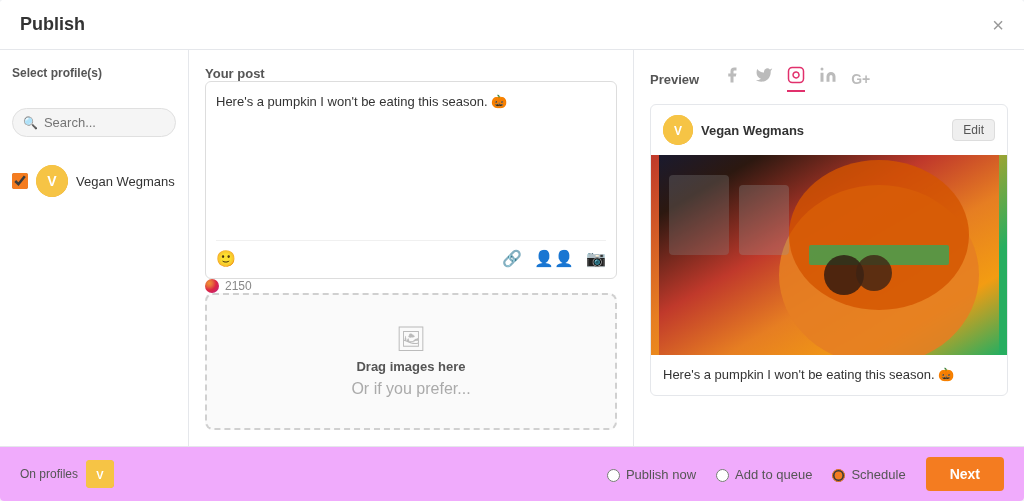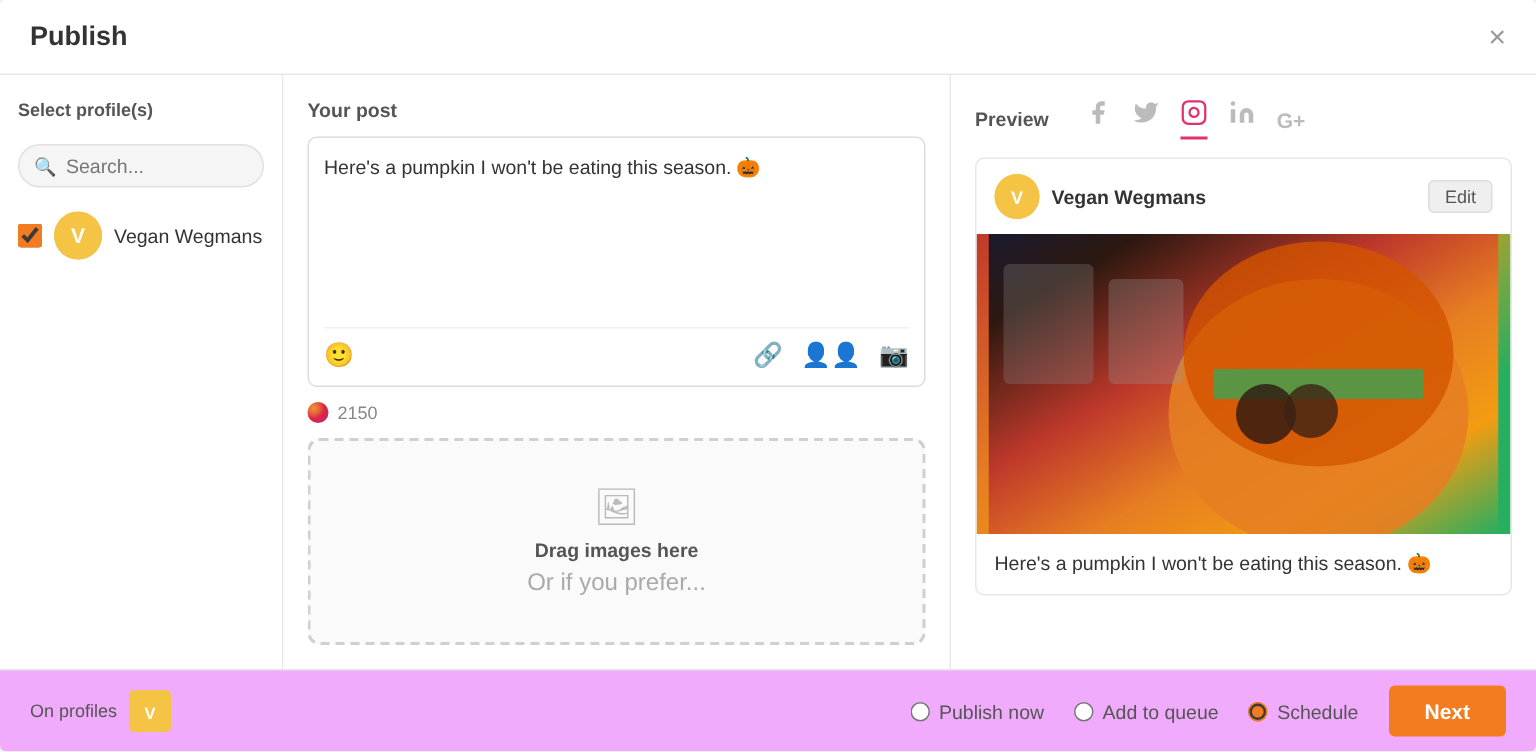--- a/index.html
+++ b/index.html
@@ -7,33 +7,33 @@
 
     .modal { width: 1024px; height: 501px; background: #fff; display: flex; flex-direction: column; border-radius: 4px; overflow: hidden; }
 
     .modal-header { display: flex; justify-content: space-between; padding: 14px 20px; border-bottom: 1px solid #e5e7eb; background: #fff; }
     .modal-title { font-size: 18px; font-weight: 600; color: #333; }
     .close-btn { background: none; border: none; font-size: 20px; cursor: pointer; color: #999; line-height: 1; }
 
     .modal-body { display: flex; flex: 1; overflow: hidden; }
 
     
-    .left-panel { width: 189px; border-right: 1px solid #e5e7eb; padding: 16px 12px; display: flex; flex-direction: column; gap: 12px; background: #fff; }
+    .left-panel { width: 189px; border-right: 1px solid #e5e7eb; padding: 16px 12px; display: flex; flex-direction: column; gap: 24px; background: #fff; }
     .section-label { font-size: 12px; font-weight: 600; color: #555; margin-bottom: 4px; }
     .search-box { display: flex; align-items: center; background: #f5f5f5; border-radius: 20px; padding: 6px 10px; gap: 6px; border: 1px solid #e0e0e0; }
     .search-box input { border: none; background: transparent; outline: none; font-size: 13px; color: #555; width: 100%; }
     .search-icon-wrap { color: #aaa; font-size: 12px; }
 
     .profile-item { display: flex; align-items: center; gap: 8px; padding: 4px 0; }
     .profile-checkbox { width: 16px; height: 16px; accent-color: #f47c20; }
     .profile-avatar { width: 32px; height: 32px; border-radius: 50%; background: linear-gradient(135deg, #f6c445, #e8a020); display: flex; align-items: center; justify-content: center; font-size: 14px; font-weight: bold; color: #fff; position: relative; overflow: hidden; }
     .profile-name { font-size: 13px; color: #333; font-weight: 500; }
 
     
-    .mid-panel { flex: 1; border-right: 1px solid #e5e7eb; padding: 16px; display: flex; flex-direction: column; gap: 10px; background: #fff; }
+    .mid-panel { flex: 1; border-right: 1px solid #e5e7eb; padding: 16px; display: flex; flex-direction: column; background: #fff; }
     .post-label { font-size: 13px; font-weight: 600; color: #555; }
     .post-textarea-wrap { border: 1px solid #ddd; border-radius: 6px; padding: 10px; flex: 1; max-height: 200px; display: flex; flex-direction: column; }
     .post-textarea { border: none; outline: none; resize: none; font-size: 13px; color: #333; width: 100%; flex: 1; font-family: inherit; line-height: 1.5; }
     .post-toolbar { display: flex; align-items: center; justify-content: space-between; padding-top: 8px; border-top: 1px solid #f0f0f0; margin-top: 8px; }
     .post-toolbar-left { display: flex; gap: 12px; }
     .toolbar-icon { color: #aaa; font-size: 16px; cursor: pointer; }
 
     .char-count-row { display: flex; align-items: center; gap: 6px; font-size: 12px; color: #888; }
     .ig-dot { width: 14px; height: 14px; border-radius: 50%; background: radial-gradient(circle at 30% 30%, #f09433, #e6683c, #dc2743, #cc2366, #bc1888); display: inline-block; }
 
@@ -63,21 +63,21 @@
     .edit-btn { font-size: 12px; color: #555; cursor: pointer; border: 1px solid #ddd; border-radius: 4px; padding: 3px 10px; }
     .preview-image { width: 100%; height: 200px; object-fit: cover; background: linear-gradient(135deg, #c0392b 0%, #e67e22 30%, #f39c12 50%, #27ae60 80%); display: flex; align-items: center; justify-content: center; overflow: hidden; }
     .preview-caption { padding: 10px 12px; font-size: 13px; color: #333; line-height: 1.5; }
 
     
     .modal-footer { display: flex; align-items: center; justify-content: space-between; padding: 10px 20px; border-top: 1px solid #e5e7eb; background: #f0abfc; }
     .footer-left { display: flex; align-items: center; gap: 8px; }
     .on-profiles-label { font-size: 12px; color: #555; }
     .footer-profile-thumb { width: 28px; height: 28px; border-radius: 4px; background: linear-gradient(135deg, #f6c445, #e8a020); display: flex; align-items: center; justify-content: center; font-size: 12px; color: #fff; }
     .footer-right { display: flex; align-items: center; gap: 20px; }
-    .radio-group { display: flex; align-items: center; gap: 6px; font-size: 13px; color: #555; }
+    .radio-group { display: flex; align-items: flex-end; gap: 6px; font-size: 13px; color: #555; }
     .radio-input { accent-color: #f47c20; }
     .next-btn { background: #f47c20; color: #fff; border: none; border-radius: 4px; padding: 9px 24px; font-size: 14px; font-weight: 600; cursor: pointer; }
   </style>
 </head>
 <body>
 
 <div class="modal">
 
   <div class="modal-header">
     <span class="modal-title">Publish</span>

